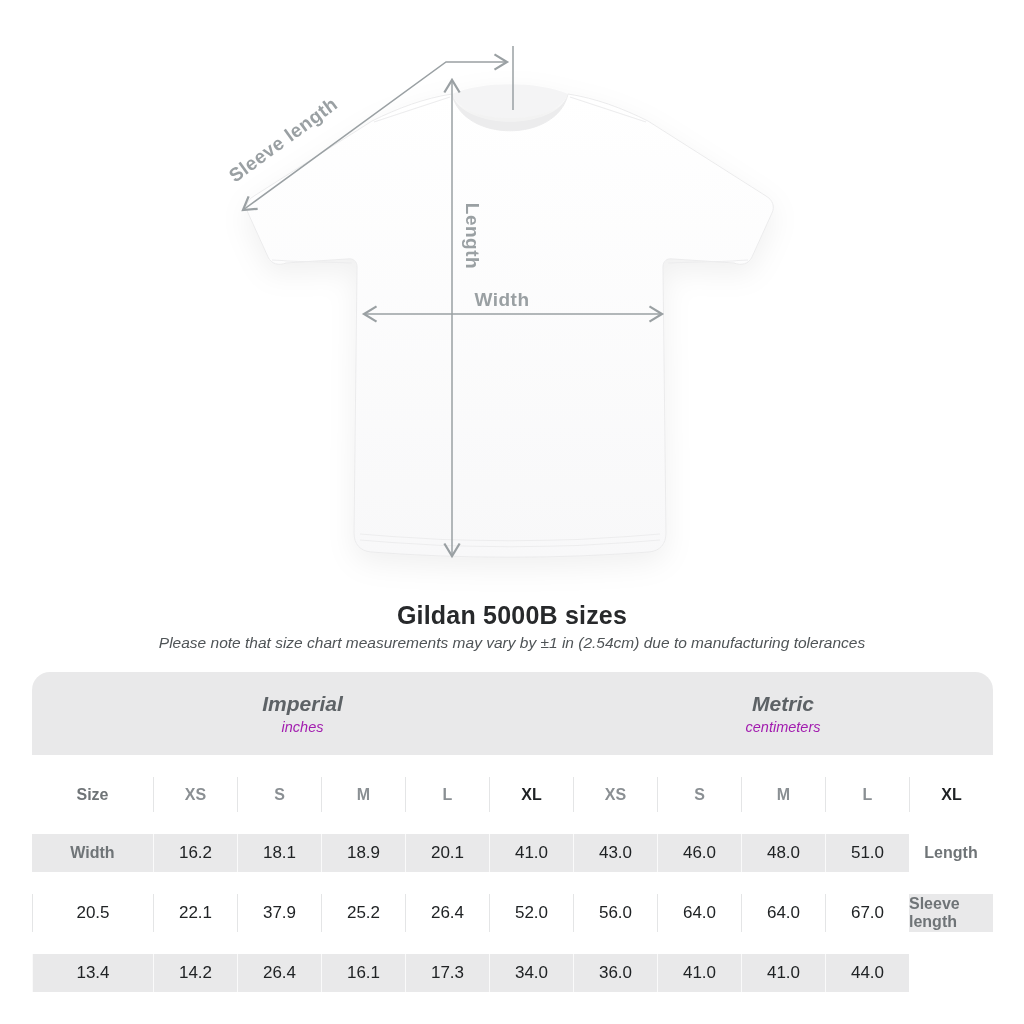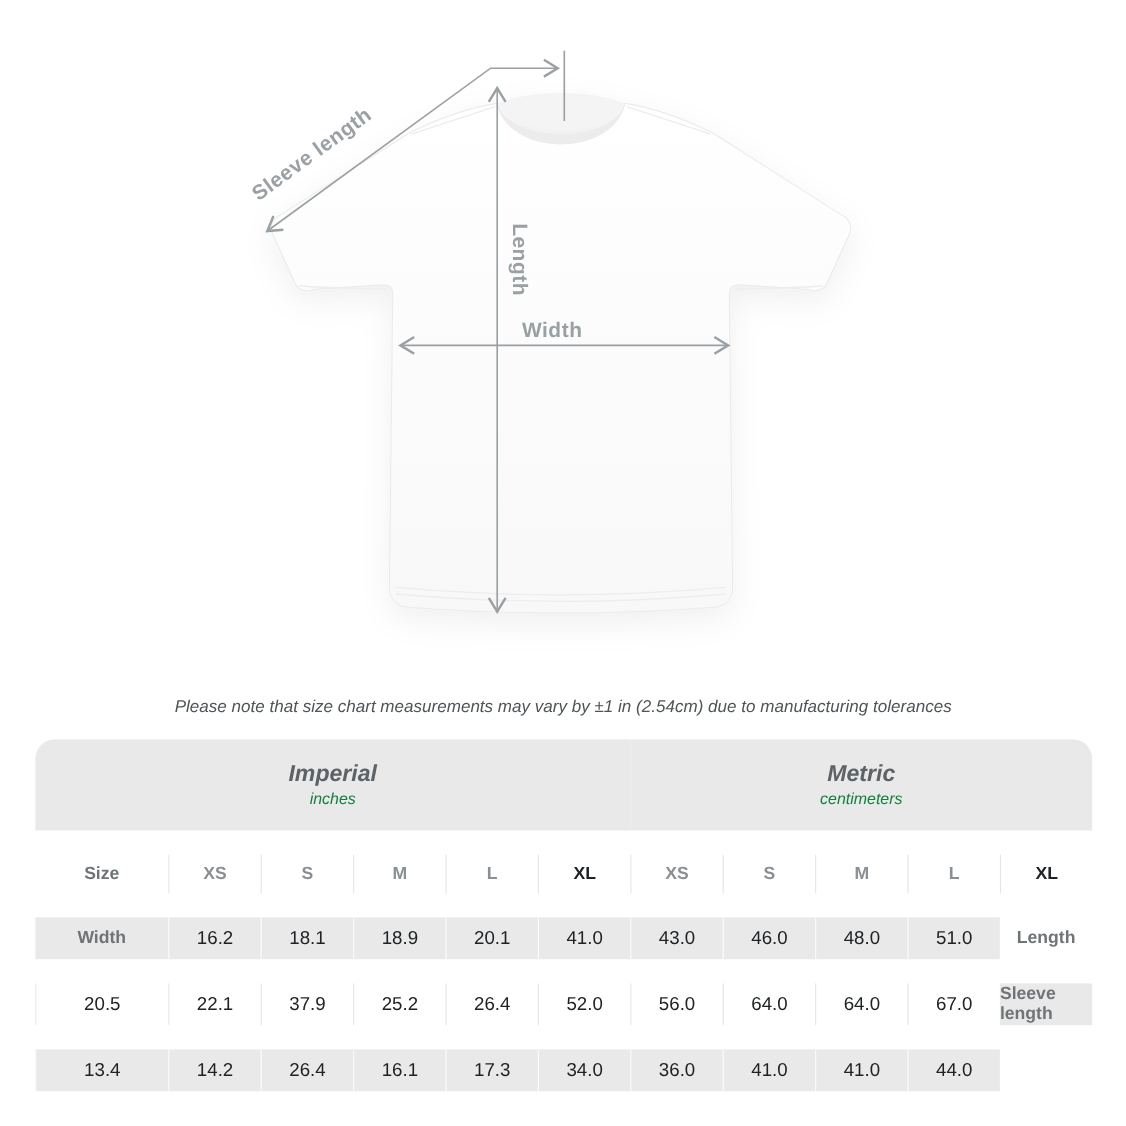--- a/index.html
+++ b/index.html
@@ -26,21 +26,21 @@
     grid-template-columns:121px repeat(10,1fr);
     grid-template-rows:83px 57px 60px 60px 60px;
     border-radius:18px;overflow:hidden;background:#ffffff;
   }
   .band{
     background:#e9e9ea;display:flex;flex-direction:column;align-items:center;justify-content:center;gap:3px;
   }
   .band-imperial{grid-column:1 / 7;}
   .band-metric{grid-column:7 / 12;}
   .band-title{font-size:21px;font-weight:bold;font-style:italic;color:#5d6266;}
-  .band-sub{font-size:14.5px;font-style:italic;color:#15803d;}
+  .band-sub{font-size:14.5px;font-style:italic;color:#a21caf;}
   .cell{
     display:flex;align-items:center;justify-content:center;
     background:#ffffff;font-size:17px;color:#202325;margin-top:22px;
   }
   .cell.sep{border-left:1px solid #e4e5e6;}
   .row-gray .cell, .cell.row-gray{background:#e9e9ea;}
   .cell.row-gray.sep{border-left:1px solid #fafafa;text-align:right;}
   .head{font-weight:bold;font-size:16px;color:#8a8f93;}
   .head.xl{color:#1f2224;}
   .rowlabel{font-weight:bold;font-size:16px;color:#6f7477;}
@@ -106,20 +106,21 @@
       <path d="M 243 210 L 446 62 L 507 62" marker-start="url(#ahs)" marker-end="url(#ah)"></path>
       <line x1="452" y1="80" x2="452" y2="556" marker-start="url(#ahs)" marker-end="url(#ah)"></line>
       <line x1="364" y1="314" x2="662" y2="314" marker-start="url(#ahs)" marker-end="url(#ah)"></line>
     </g>
 
     <text class="diag-label" transform="translate(287,145) rotate(-36.2)" text-anchor="middle">Sleeve length</text>
     <text class="diag-label" transform="translate(466,236) rotate(90)" text-anchor="middle">Length</text>
     <text class="diag-label" x="502" y="306" text-anchor="middle" font-size="20">Width</text>
   </svg>
 
+  <div class="title">Gildan 5000B sizes</div>
   <div class="subtitle">Please note that size chart measurements may vary by ±1 in (2.54cm) due to manufacturing tolerances</div>
 
   <div class="size-table">
 
     <div class="band band-imperial">
       <div class="band-title">Imperial</div>
       <div class="band-sub">inches</div>
     </div>
     <div class="band band-metric">
       <div class="band-title">Metric</div>

